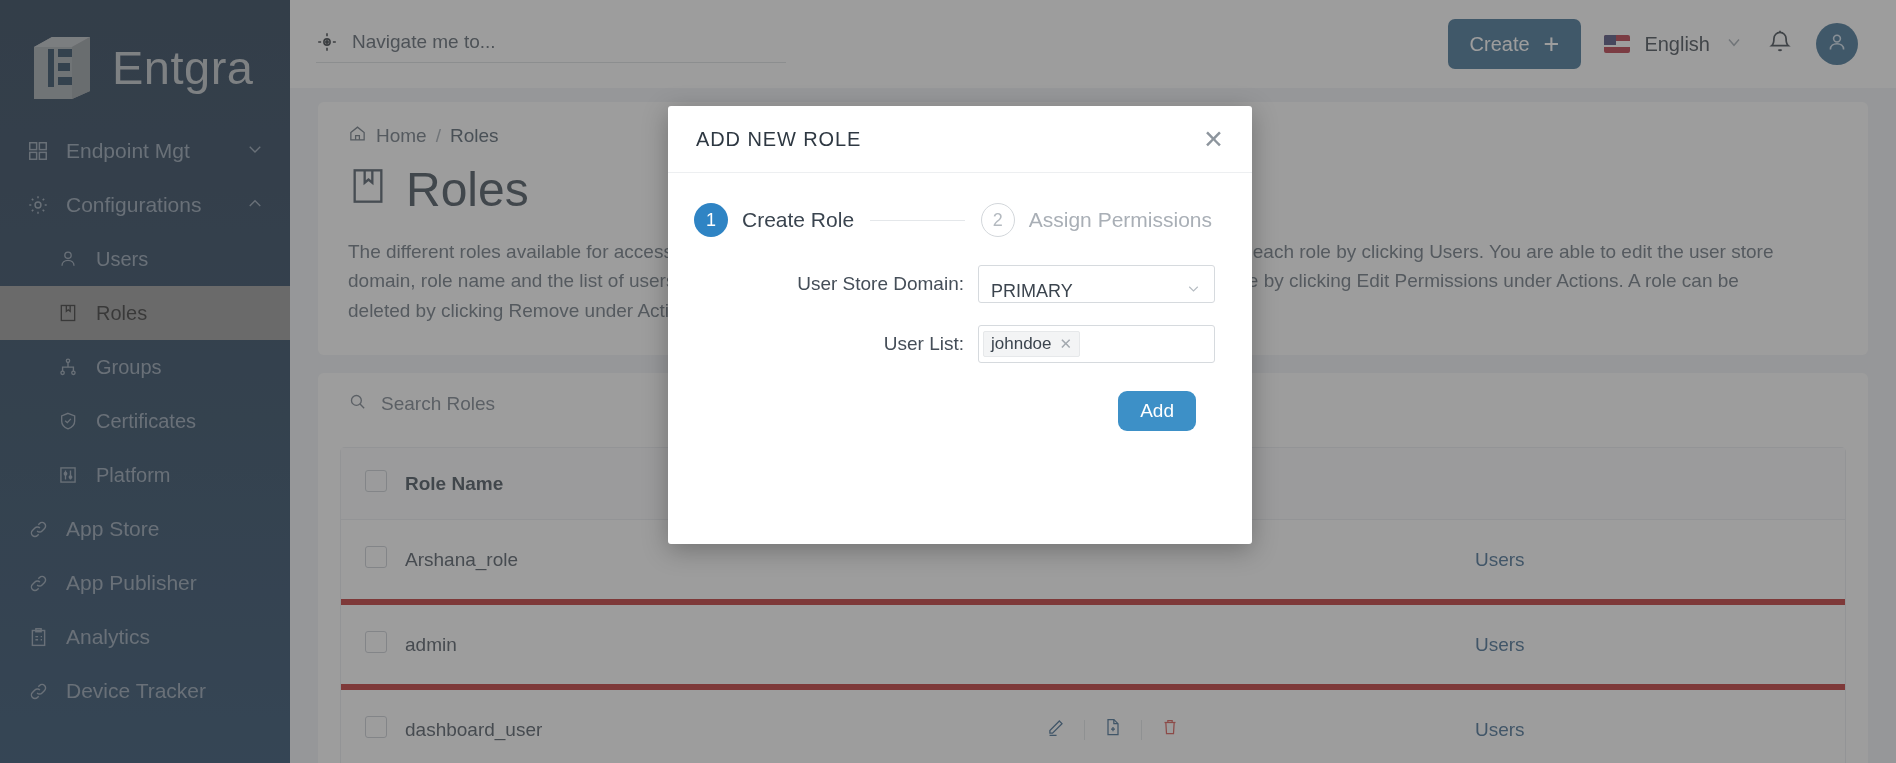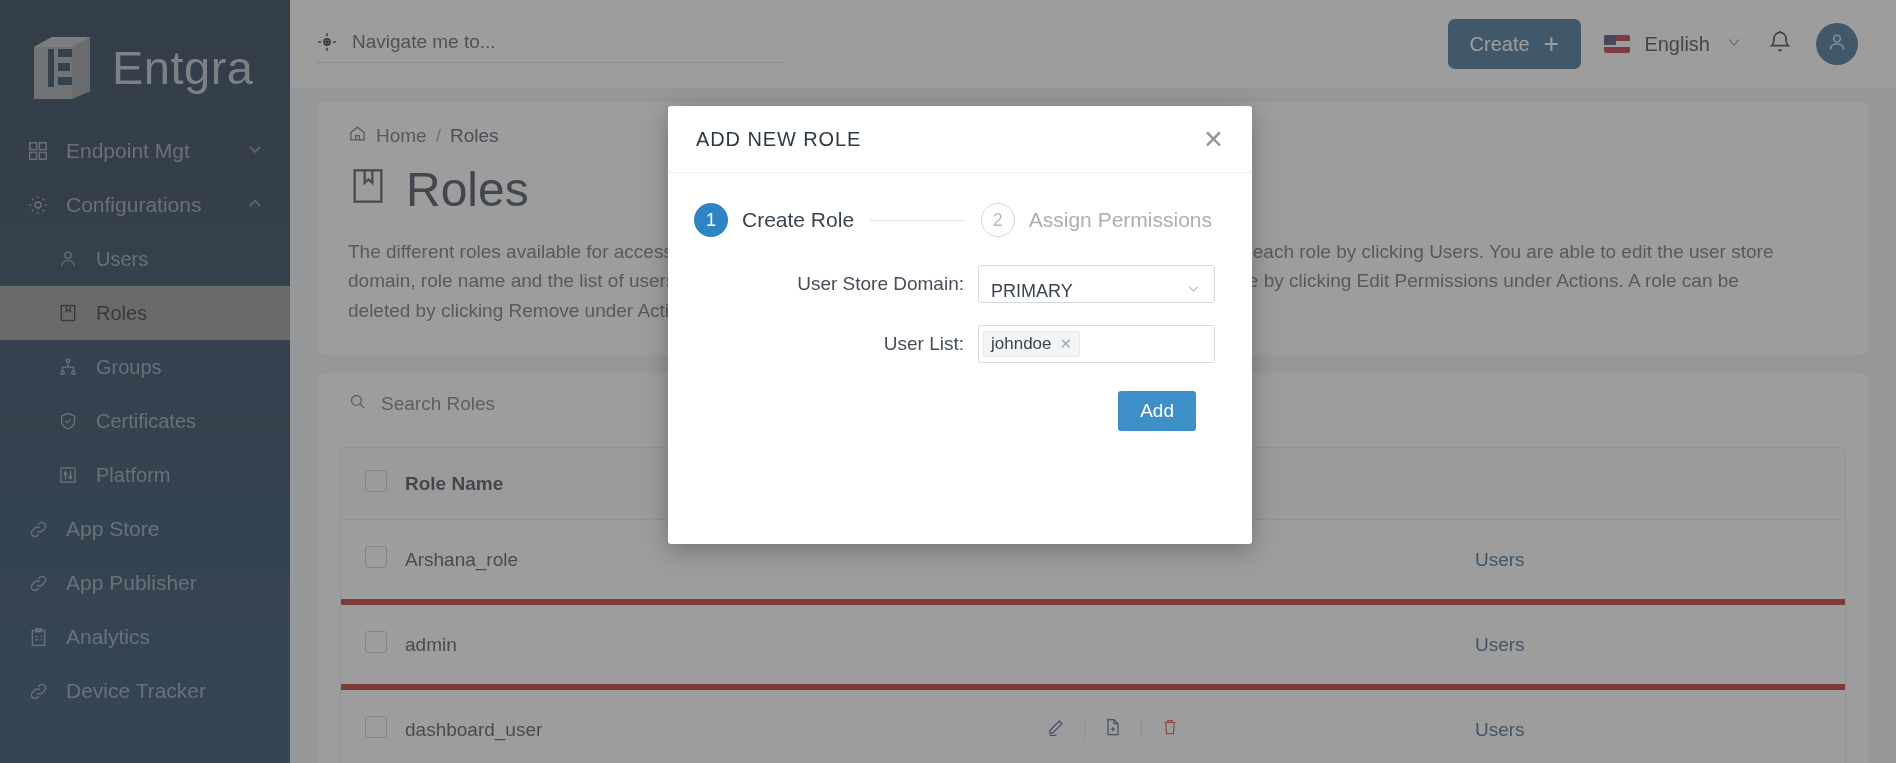--- a/index.html
+++ b/index.html
@@ -189,21 +189,21 @@
   }
   .tagbox { height: 38px; align-items: center; padding: 0 4px; }
   .tag {
     display: inline-flex; align-items: center; gap: 8px;
     background: #f3f4f5; border: 1px solid #e6e8ea; border-radius: 2px;
     height: 26px; padding: 0 7px; font-size: 17px; color: #3b444e;
   }
   .tag-x { color: #a3a9af; cursor: pointer; font-size: 15px; }
   .modal-foot { display: flex; justify-content: flex-end; padding: 6px 28px 0 0; }
   .add-btn {
-    background: #3d90c7; color: #ffffff; border: none; border-radius: 3px;
+    background: #3d90c7; color: #ffffff; border: none; border-radius: 9px;
     height: 40px; padding: 0 22px; font-size: 19px; cursor: pointer;
     font-family: "Liberation Sans", sans-serif;
     text-align: center;
   }
 </style>
 </head>
 <body>
 
 <div id="root">
 

